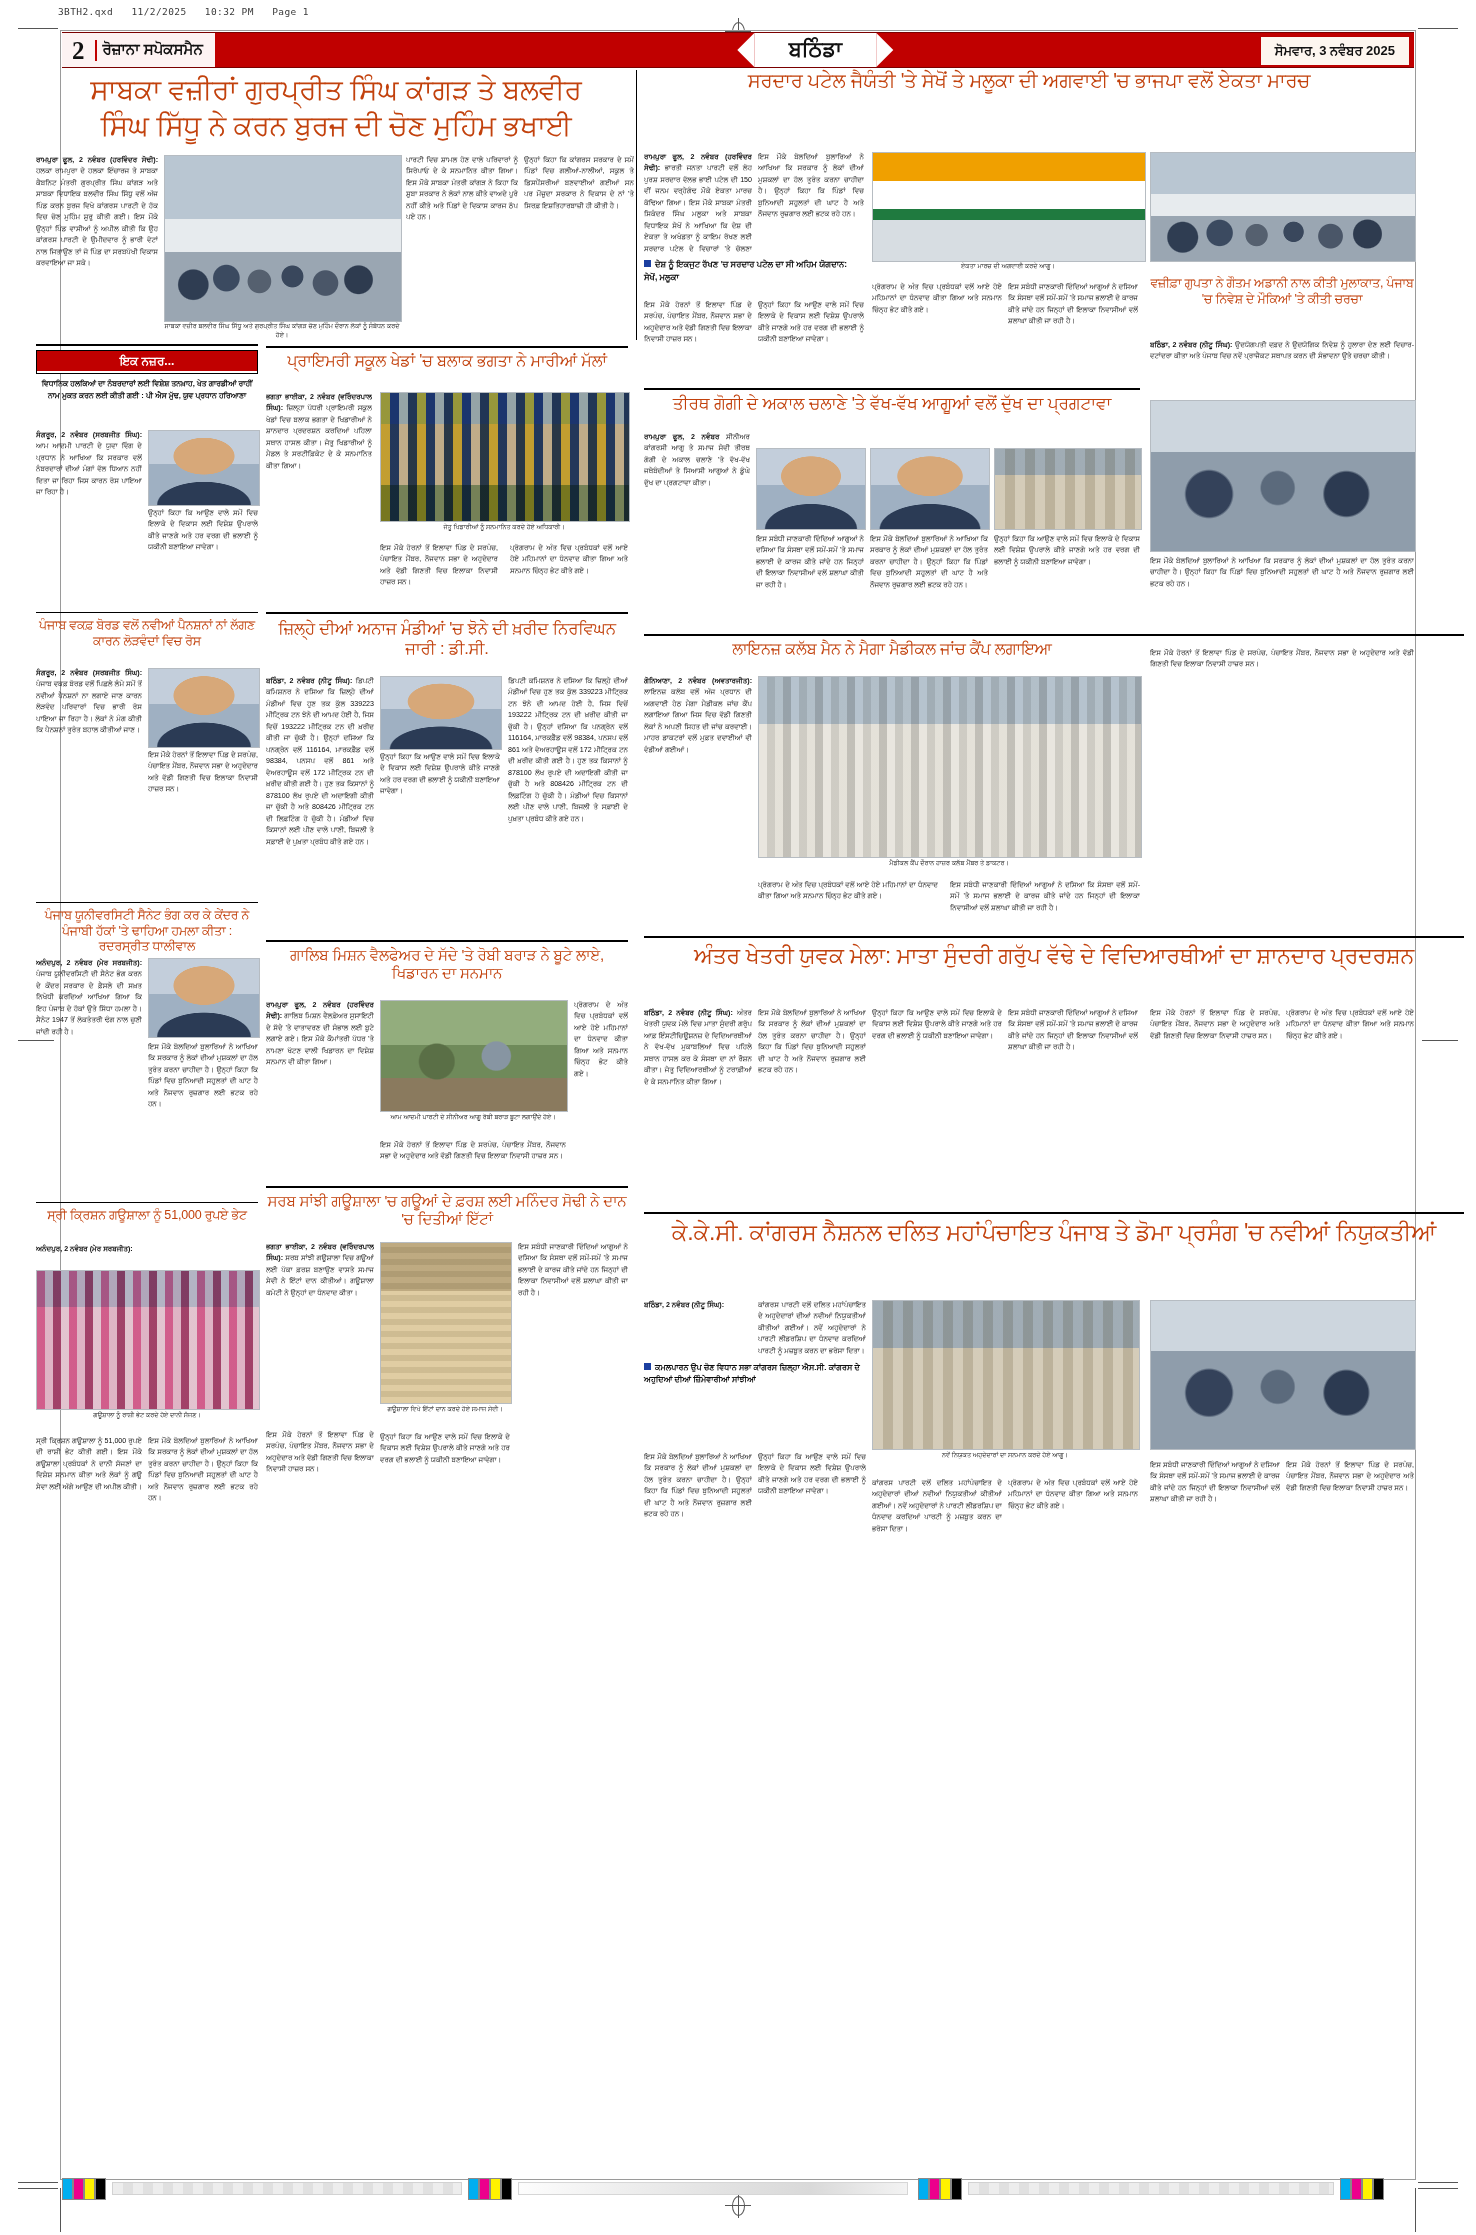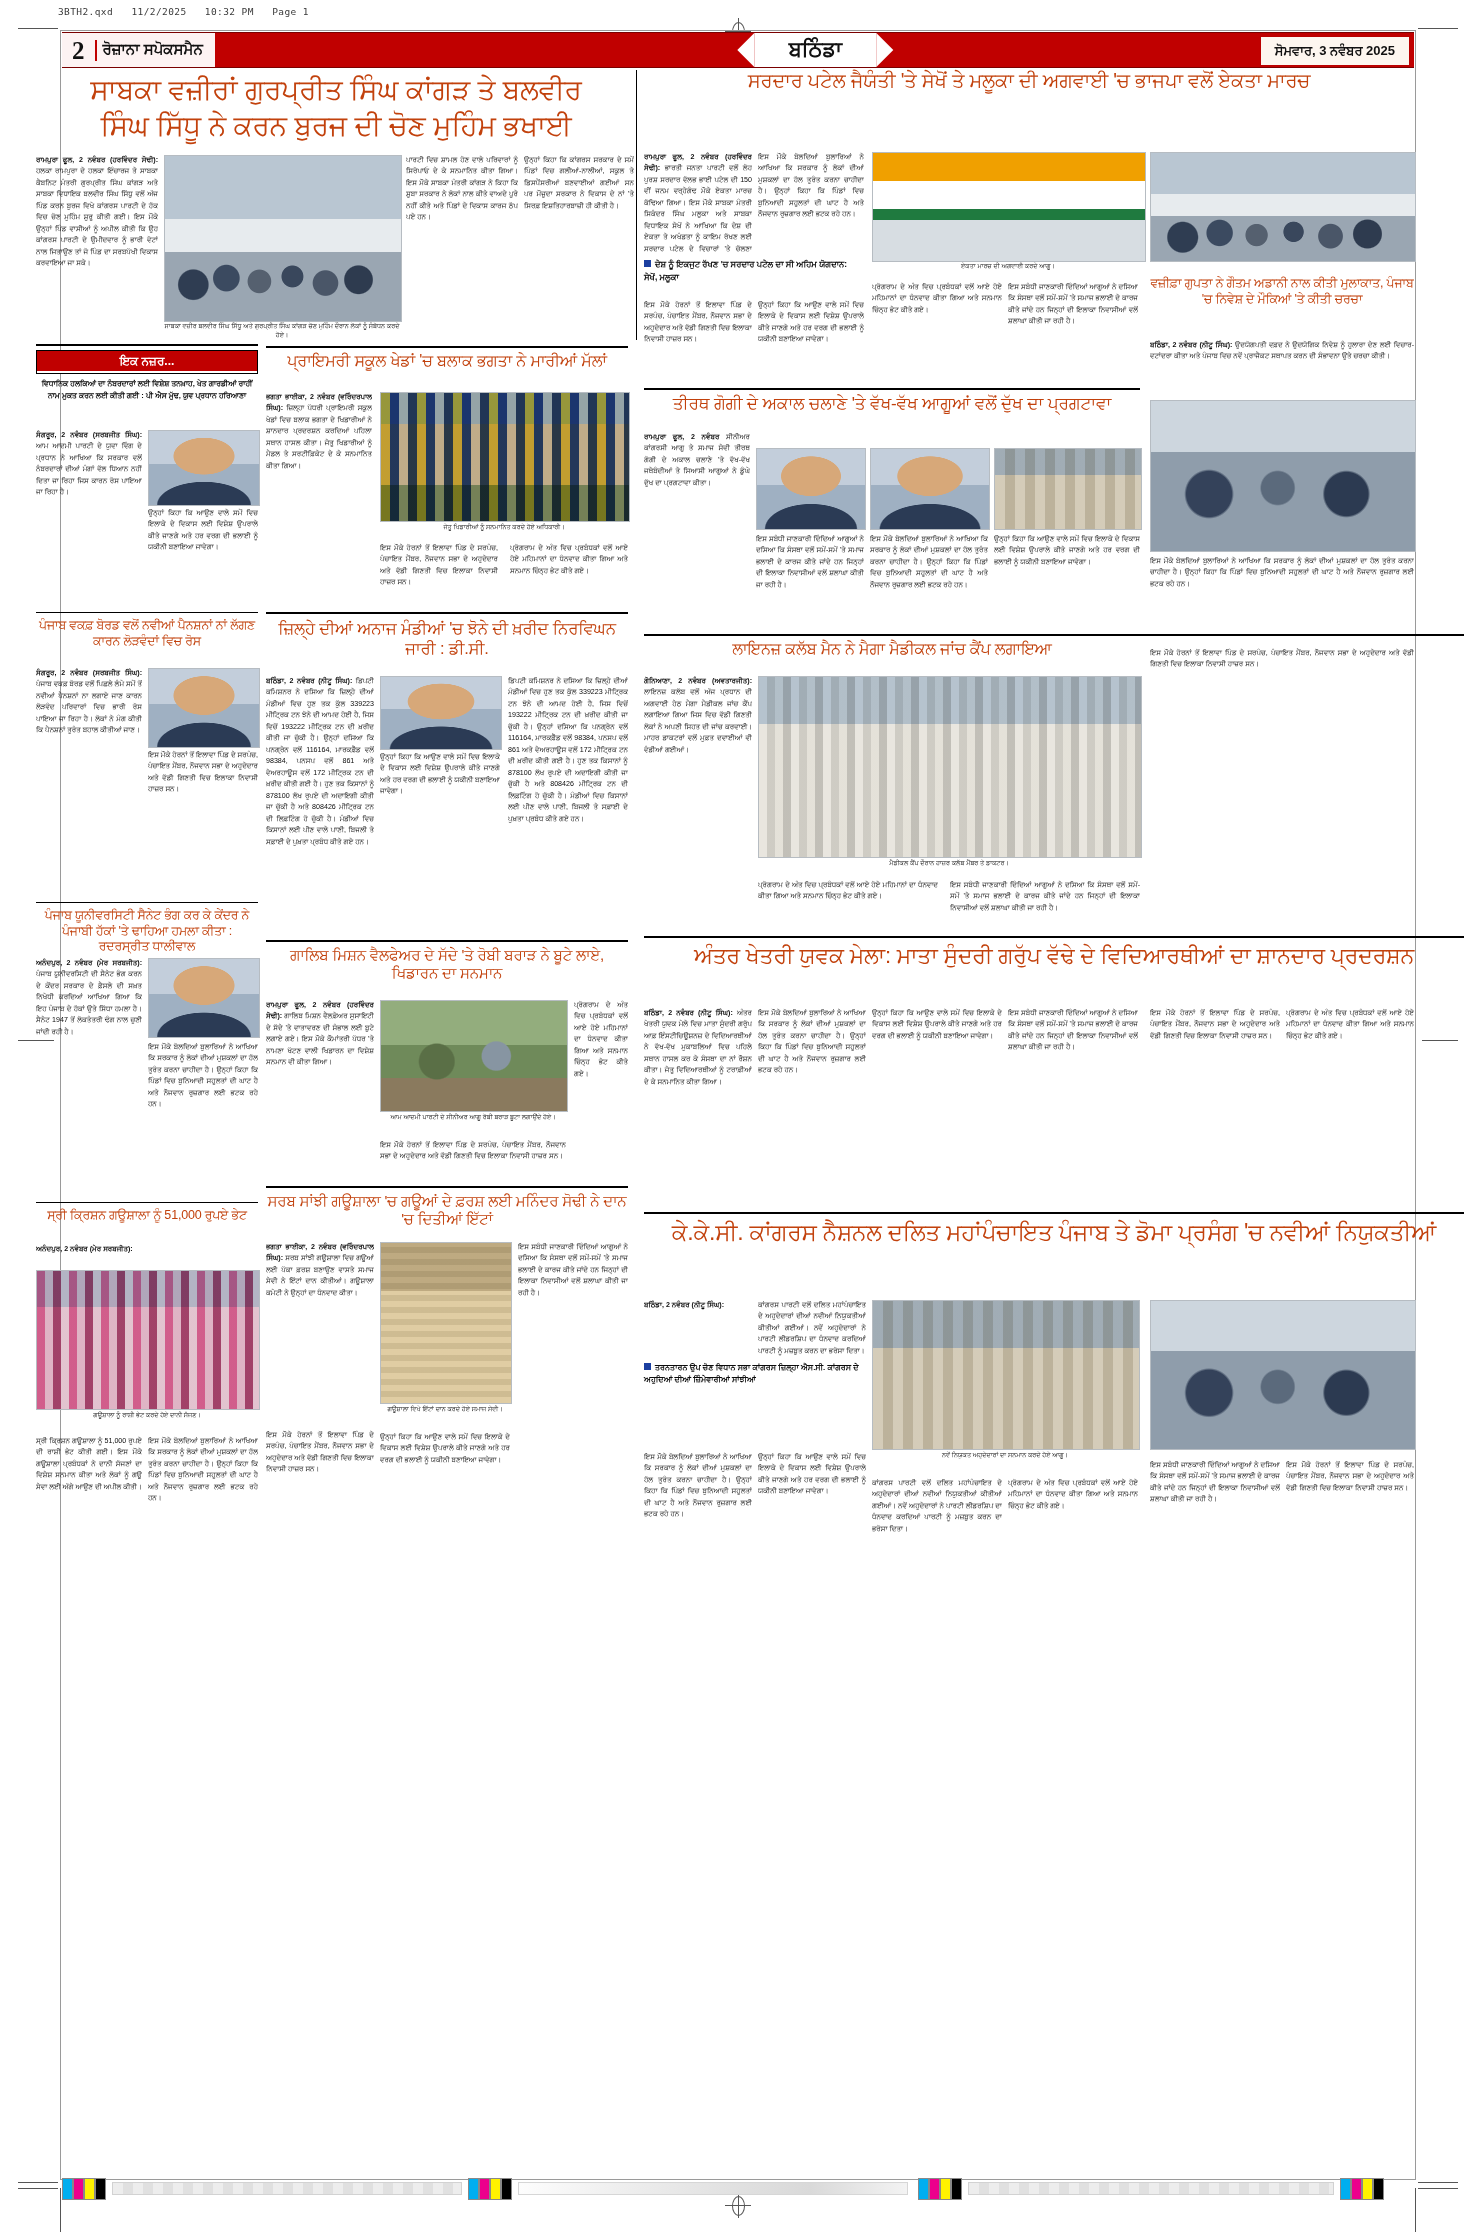--- a/index.html
+++ b/index.html
@@ -450,21 +450,21 @@
 
   <div class="photo" style="left:872px;top:1300px;width:266px;height:148px;">
     <div class="ph-indoor"></div>
   </div>
   <div class="photo" style="left:1150px;top:1300px;width:264px;height:148px;">
     <div class="ph-ceremony"></div>
   </div>
   <div class="cap" style="left:872px;top:1451px;width:266px;">ਨਵੇਂ ਨਿਯੁਕਤ ਅਹੁਦੇਦਾਰਾਂ ਦਾ ਸਨਮਾਨ ਕਰਦੇ ਹੋਏ ਆਗੂ।</div>
 
   <div class="kicker" style="left:644px;top:1362px;width:222px;font-size:8px;">
-    <span class="sq"></span><span>ਤਰਨਤਾਰਨ ਉਪ ਚੋਣ ਵਿਧਾਨ ਸਭਾ ਕਾਂਗਰਸ ਜ਼ਿਲ੍ਹਾ ਐਸ.ਸੀ. ਕਾਂਗਰਸ ਦੇ ਅਹੁਦਿਆਂ ਦੀਆਂ ਜ਼ਿੰਮੇਵਾਰੀਆਂ ਸਾਂਝੀਆਂ</span>
+    <span class="sq"></span><span>ਕਮਲਪਾਰਨ ਉਪ ਚੋਣ ਵਿਧਾਨ ਸਭਾ ਕਾਂਗਰਸ ਜ਼ਿਲ੍ਹਾ ਐਸ.ਸੀ. ਕਾਂਗਰਸ ਦੇ ਅਹੁਦਿਆਂ ਦੀਆਂ ਜ਼ਿੰਮੇਵਾਰੀਆਂ ਸਾਂਝੀਆਂ</span>
   </div>
 
   <div class="col" style="left:644px;top:1452px;width:108px;height:664px;">ਇਸ ਮੌਕੇ ਬੋਲਦਿਆਂ ਬੁਲਾਰਿਆਂ ਨੇ ਆਖਿਆ ਕਿ ਸਰਕਾਰ ਨੂੰ ਲੋਕਾਂ ਦੀਆਂ ਮੁਸ਼ਕਲਾਂ ਦਾ ਹੱਲ ਤੁਰੰਤ ਕਰਨਾ ਚਾਹੀਦਾ ਹੈ। ਉਨ੍ਹਾਂ ਕਿਹਾ ਕਿ ਪਿੰਡਾਂ ਵਿਚ ਬੁਨਿਆਦੀ ਸਹੂਲਤਾਂ ਦੀ ਘਾਟ ਹੈ ਅਤੇ ਨੌਜਵਾਨ ਰੁਜ਼ਗਾਰ ਲਈ ਭਟਕ ਰਹੇ ਹਨ।</div>
   <div class="col" style="left:758px;top:1452px;width:108px;height:664px;">ਉਨ੍ਹਾਂ ਕਿਹਾ ਕਿ ਆਉਣ ਵਾਲੇ ਸਮੇਂ ਵਿਚ ਇਲਾਕੇ ਦੇ ਵਿਕਾਸ ਲਈ ਵਿਸ਼ੇਸ਼ ਉਪਰਾਲੇ ਕੀਤੇ ਜਾਣਗੇ ਅਤੇ ਹਰ ਵਰਗ ਦੀ ਭਲਾਈ ਨੂੰ ਯਕੀਨੀ ਬਣਾਇਆ ਜਾਵੇਗਾ।</div>
   <div class="col" style="left:872px;top:1478px;width:130px;height:638px;">ਕਾਂਗਰਸ ਪਾਰਟੀ ਵਲੋਂ ਦਲਿਤ ਮਹਾਂਪੰਚਾਇਤ ਦੇ ਅਹੁਦੇਦਾਰਾਂ ਦੀਆਂ ਨਵੀਆਂ ਨਿਯੁਕਤੀਆਂ ਕੀਤੀਆਂ ਗਈਆਂ। ਨਵੇਂ ਅਹੁਦੇਦਾਰਾਂ ਨੇ ਪਾਰਟੀ ਲੀਡਰਸ਼ਿਪ ਦਾ ਧੰਨਵਾਦ ਕਰਦਿਆਂ ਪਾਰਟੀ ਨੂੰ ਮਜ਼ਬੂਤ ਕਰਨ ਦਾ ਭਰੋਸਾ ਦਿਤਾ।</div>
   <div class="col" style="left:1008px;top:1478px;width:130px;height:638px;">ਪ੍ਰੋਗਰਾਮ ਦੇ ਅੰਤ ਵਿਚ ਪ੍ਰਬੰਧਕਾਂ ਵਲੋਂ ਆਏ ਹੋਏ ਮਹਿਮਾਨਾਂ ਦਾ ਧੰਨਵਾਦ ਕੀਤਾ ਗਿਆ ਅਤੇ ਸਨਮਾਨ ਚਿੰਨ੍ਹ ਭੇਟ ਕੀਤੇ ਗਏ।</div>
   <div class="col" style="left:1150px;top:1460px;width:130px;height:656px;">ਇਸ ਸਬੰਧੀ ਜਾਣਕਾਰੀ ਦਿੰਦਿਆਂ ਆਗੂਆਂ ਨੇ ਦਸਿਆ ਕਿ ਸੰਸਥਾ ਵਲੋਂ ਸਮੇਂ-ਸਮੇਂ 'ਤੇ ਸਮਾਜ ਭਲਾਈ ਦੇ ਕਾਰਜ ਕੀਤੇ ਜਾਂਦੇ ਹਨ ਜਿਨ੍ਹਾਂ ਦੀ ਇਲਾਕਾ ਨਿਵਾਸੀਆਂ ਵਲੋਂ ਸ਼ਲਾਘਾ ਕੀਤੀ ਜਾ ਰਹੀ ਹੈ।</div>
   <div class="col" style="left:1286px;top:1460px;width:128px;height:656px;">ਇਸ ਮੌਕੇ ਹੋਰਨਾਂ ਤੋਂ ਇਲਾਵਾ ਪਿੰਡ ਦੇ ਸਰਪੰਚ, ਪੰਚਾਇਤ ਮੈਂਬਰ, ਨੌਜਵਾਨ ਸਭਾ ਦੇ ਅਹੁਦੇਦਾਰ ਅਤੇ ਵੱਡੀ ਗਿਣਤੀ ਵਿਚ ਇਲਾਕਾ ਨਿਵਾਸੀ ਹਾਜ਼ਰ ਸਨ।</div>
 
   <div class="col" style="left:644px;top:1452px;width:0px;height:0px;">ਪ੍ਰੋਗਰਾਮ ਦੇ ਅੰਤ ਵਿਚ ਪ੍ਰਬੰਧਕਾਂ ਵਲੋਂ ਆਏ ਹੋਏ ਮਹਿਮਾਨਾਂ ਦਾ ਧੰਨਵਾਦ ਕੀਤਾ ਗਿਆ ਅਤੇ ਸਨਮਾਨ ਚਿੰਨ੍ਹ ਭੇਟ ਕੀਤੇ ਗਏ।</div>

